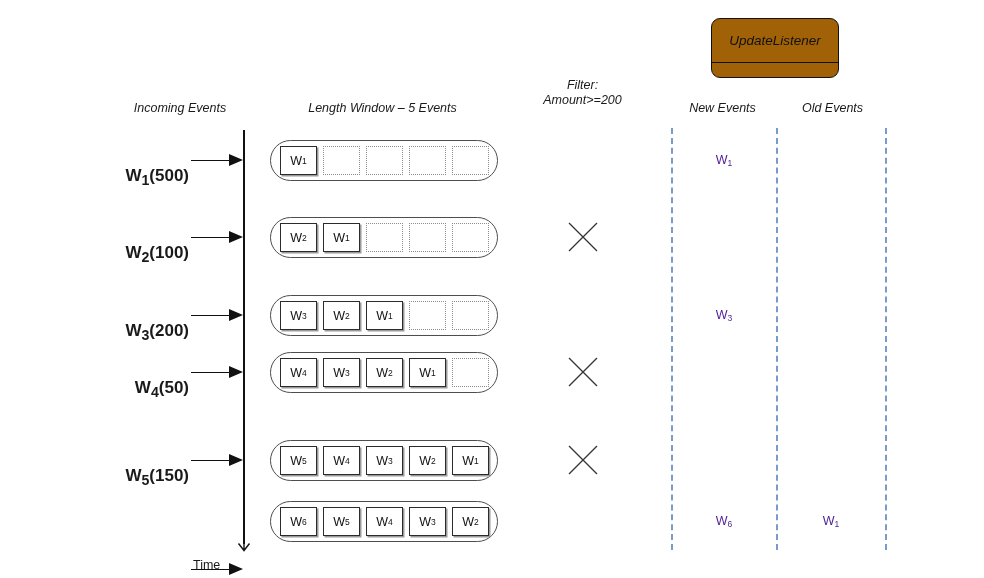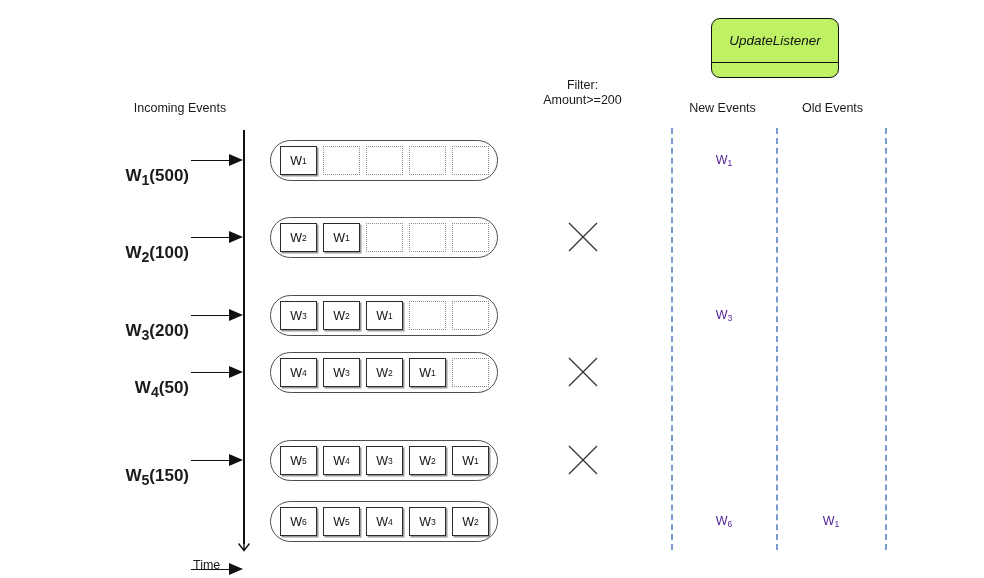--- a/index.html
+++ b/index.html
@@ -23,38 +23,39 @@
   }
 
   
   .col-header {
     position: absolute;
     font-size: 12.5px;
     color: #1a1a1a;
     text-align: center;
     white-space: pre-line;
     line-height: 15px;
+    font-style: italic;
   }
   #hdr-incoming { left: 100px; top: 101px; width: 160px; text-align: center; }
   #hdr-window   { left: 265px; top: 101px; width: 235px; }
   #hdr-filter   { left: 500px; top: 78px;  width: 165px; }
   #hdr-new      { left: 650px; top: 101px; width: 145px; }
   #hdr-old      { left: 760px; top: 101px; width: 145px; }
 
   
   #update-listener-box {
     position: absolute;
     left: 711px;
     top: 18px;
     width: 128px;
     height: 60px;
     border: 1.3px solid #111;
     border-radius: 9px;
     box-sizing: border-box;
-    background: #bef264;
+    background: #a16207;
   }
   #update-listener-title {
     position: absolute;
     left: 0; top: 0;
     width: 100%;
     height: 43px;
     line-height: 43px;
     text-align: center;
     font-style: italic;
     font-size: 13.5px;
@@ -216,20 +217,21 @@
 <body>
 
 <div class="stage">
 
   <div id="update-listener-box">
     <div id="update-listener-title">UpdateListener</div>
     <div id="update-listener-divider"></div>
   </div>
 
   <div class="col-header" id="hdr-incoming">Incoming Events</div>
+  <div class="col-header" id="hdr-window">Length Window – 5 Events</div>
   <div class="col-header" id="hdr-filter">Filter:
 Amount&gt;=200</div>
   <div class="col-header" id="hdr-new">New Events</div>
   <div class="col-header" id="hdr-old">Old Events</div>
 
   <div id="time-axis-line"></div>
   <div id="time-axis-arrow">
     <svg width="14" height="14" viewBox="0 0 14 14">
       <path d="M7 0 L7 12 M1.5 5.5 L7 12.5 L12.5 5.5" fill="none" stroke="#111" stroke-width="1.4"></path>
     </svg>

